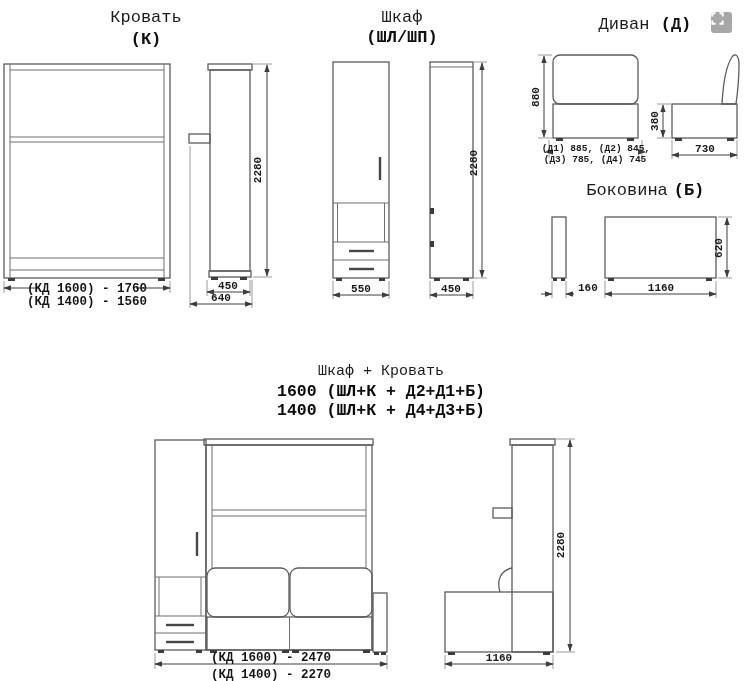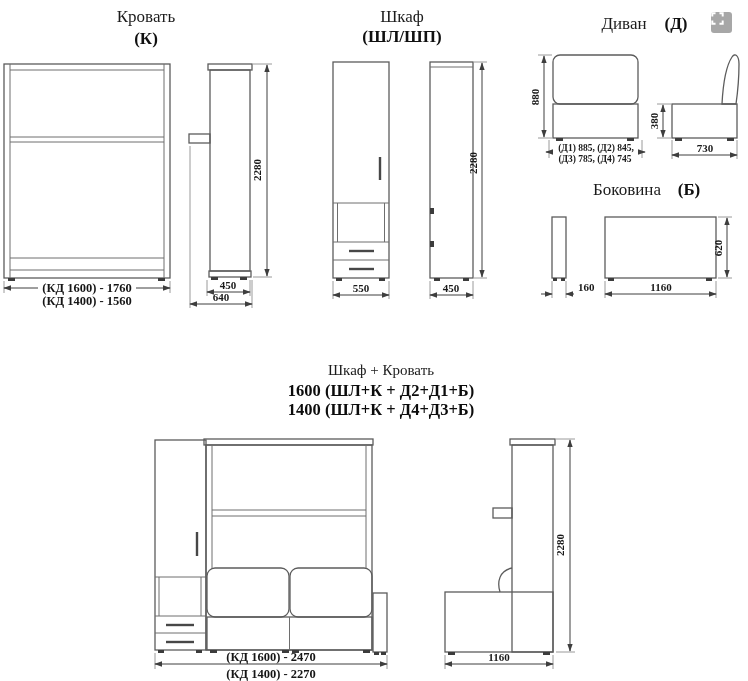--- a/index.html
+++ b/index.html
@@ -1,18 +1,18 @@
 <!DOCTYPE html>
 <html><head>
 <meta charset="utf-8">
 <style>
   html,body{margin:0;padding:0;background:#ffffff;}
   .stage{
     position:relative;width:748px;height:681px;background:#ffffff;overflow:hidden;
-    font-family:Liberation Serif, serif;
+    font-family:Liberation Mono, monospace;
   }
   svg{position:absolute;left:0;top:0;}
   
   .t-title   {font-size:17px;fill:#1c1c1c;}
   .t-title-b {font-size:17px;font-weight:bold;fill:#101010;}
   .t-combo   {font-size:15px;fill:#1c1c1c;}
   .t-combo-b {font-size:16.5px;font-weight:bold;fill:#0c0c0c;}
   .t-dim     {font-size:11px;font-weight:bold;fill:#1a1a1a;}
   .t-dim-lg  {font-size:12.5px;font-weight:bold;fill:#161616;}
   .t-dim-sm  {font-size:9.5px;font-weight:bold;fill:#1a1a1a;}

